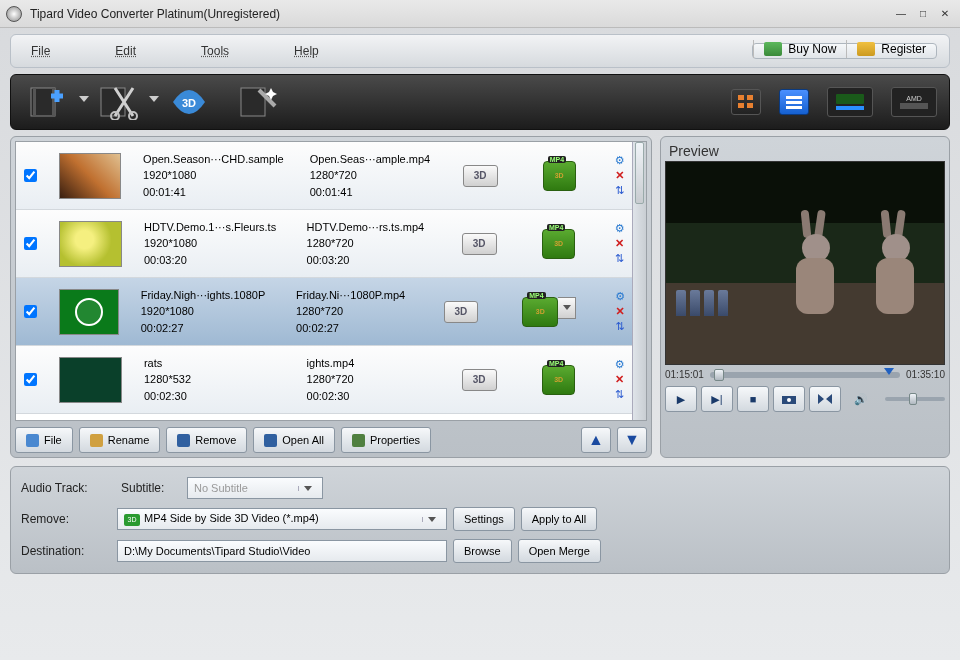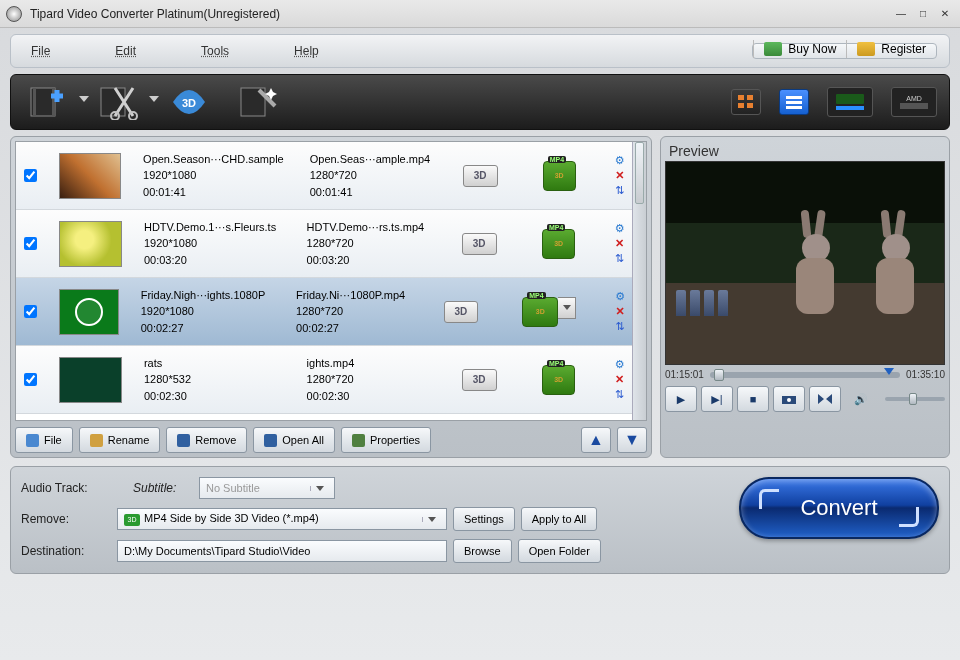--- a/index.html
+++ b/index.html
@@ -397,21 +397,21 @@
           <div class="knob"></div>
         </div>
     </div>
   </div>
 </div>
 
 <div class="bottompanel">
   <div class="formcol">
     <div class="frow">
       <span class="flabel">Audio Track:</span>
-      <span class="flabel" style="width:60px;margin-left:16px;font-style:italic;">Subtitle:</span>
+      <span class="flabel" style="width:60px;margin-left:4px;">Subtitle:</span>
       <div class="finput subtitle" style="display:flex;">
         <span class="trunc" style="flex:1">No Subtitle</span>
         <span class="ddarrow"></span>
       </div>
     </div>
     <div class="frow">
       <span class="flabel">Remove:</span>
       <div class="finput profile" style="display:flex;">
         <span class="trunc" style="flex:1"><span class="profbadge">3D</span><span>MP4 Side by Side 3D Video (*.mp4)</span></span>
         <span class="ddarrow"></span>
@@ -425,22 +425,17 @@
     </div>
     <div class="frow">
       <span class="flabel">Destination:</span>
       <div class="finput dest">
         <span class="trunc">D:\My Documents\Tipard Studio\Video</span>
       </div>
       <div class="sbtn">
           <span>Browse</span>
         </div>
       <div class="sbtn">
-          <span>Open Folder</span>
-        </div>
-    </div>
-  </div>
-  <div class="convertbtn">
-    <div class="carrow tl"></div>
-    <span>Convert</span>
-    <div class="carrow br"></div>
+          <span>Open Merge</span>
+        </div>
+    </div>
   </div>
 </div>
 
 </body></html>

